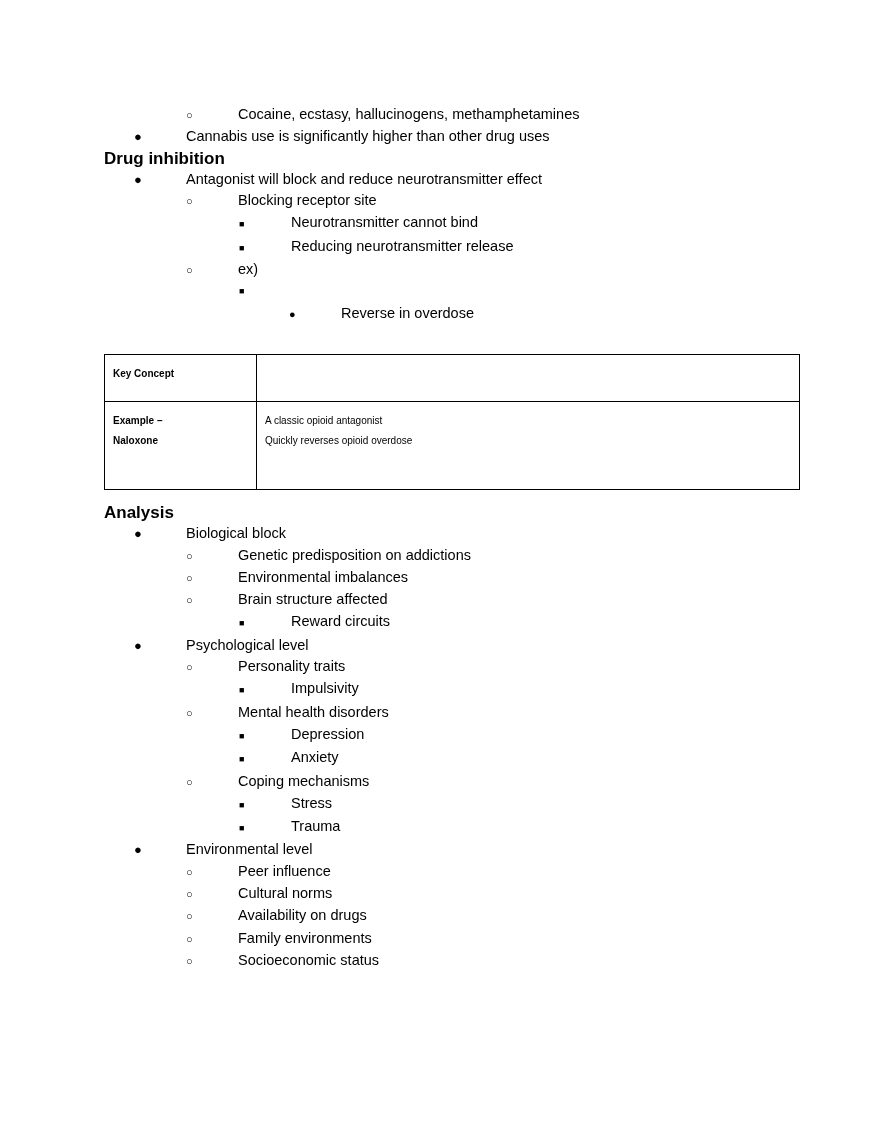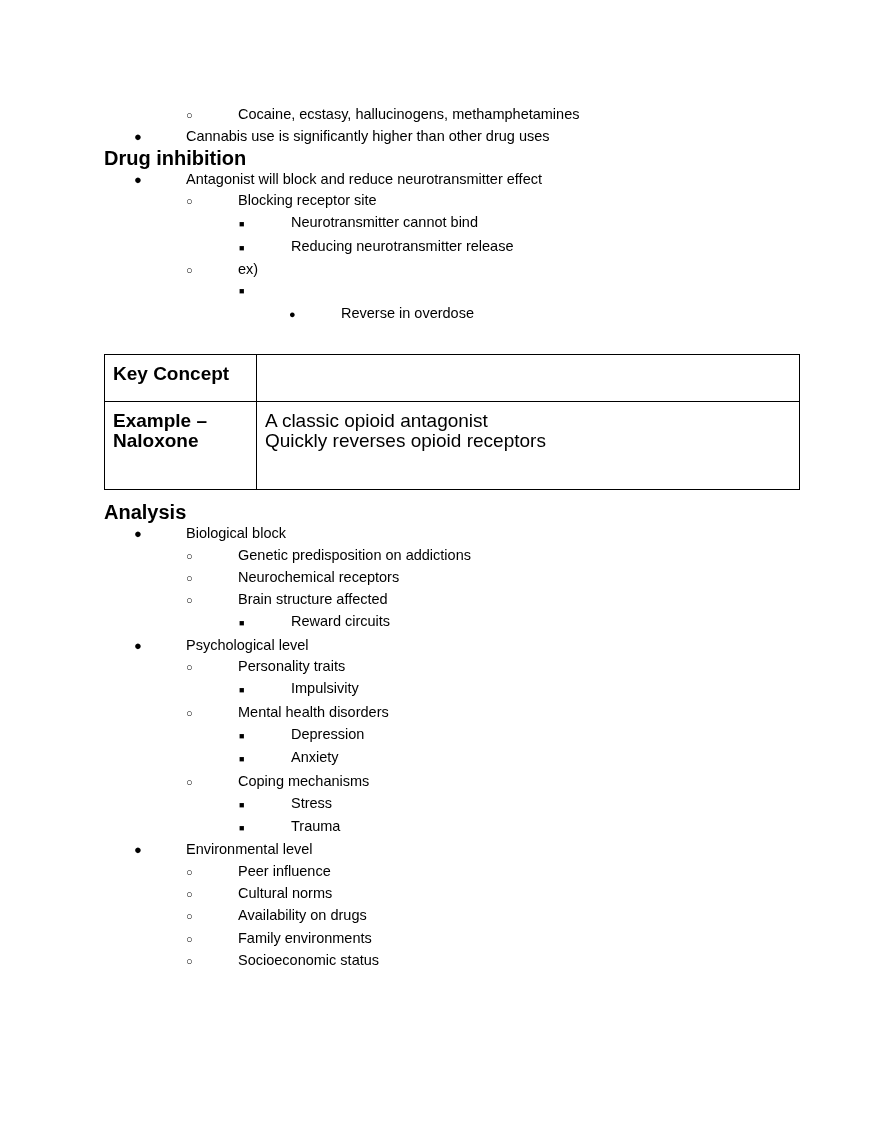--- a/index.html
+++ b/index.html
@@ -54,21 +54,21 @@
   .lvl2 > .bullet { width: 52px; margin-left: 82px; }
   .lvl3 > .bullet { width: 52px; margin-left: 135px; }
   .lvl4 > .bullet { width: 52px; margin-left: 185px; }
 
   .b-disc  { font-size: 13px; }
   .b-circle{ font-size: 11px; }
   .b-square{ font-size: 9px; }
   .b-disc-sm { font-size: 11px; }
 
   .heading {
-    font-size: 20px;
+    font-size: 17px;
     line-height: 21.3px;
     font-weight: bold;
     margin: 0;
     white-space: nowrap;
   }
   .underline { }
 
   
   .tbl-wrap {
     margin-top: 29px;
@@ -76,21 +76,21 @@
   }
   table.kc {
     border-collapse: collapse;
     width: 661px;
     table-layout: fixed;
     background: #fff;
   }
   table.kc td {
     border: 1.6px solid #000;
     vertical-align: top;
-    font-size: 19px;
+    font-size: 10px;
     line-height: 20px;
     padding: 9px 8px 6px 8px;
   }
   td.col-a { width: 135px; font-weight: bold; }
   td.col-b { width: 526px; }
   td.kc-head-a { height: 31px; padding-left: 18px; }
   td.kc-head-b { }
   tr.r1 td { height: 31px; }
   tr.r2 td { height: 47px; }
   tr.r3 td { height: 72px; }
@@ -156,41 +156,41 @@
               </td>
               <td class="col-b kc-head-b"></td>
             </tr>
             <tr class="r3">
               <td class="col-a">
                 <span class="cellline">Example –</span>
                 <span class="cellline">Naloxone</span>
               </td>
               <td class="col-b">
                 <span class="cellline">A classic opioid antagonist</span>
-                <span class="cellline">Quickly reverses opioid receptors</span>
+                <span class="cellline">Quickly reverses opioid overdose</span>
               </td>
             </tr>
           </tbody>
       </table>
     </div>
 
     <h2 class="heading after-table">Analysis</h2>
 
     <div id="analysis-list">
         <div class="row lvl1">
           <span class="bullet b-disc">●</span>
           <span class="txt">Biological block</span>
         </div>
         <div class="row lvl2">
           <span class="bullet b-circle">○</span>
           <span class="txt">Genetic predisposition on addictions</span>
         </div>
         <div class="row lvl2">
           <span class="bullet b-circle">○</span>
-          <span class="txt">Neurochemical receptors</span>
+          <span class="txt">Environmental imbalances</span>
         </div>
         <div class="row lvl2">
           <span class="bullet b-circle">○</span>
           <span class="txt">Brain structure affected</span>
         </div>
         <div class="row lvl3">
           <span class="bullet b-square">■</span>
           <span class="txt">Reward circuits</span>
         </div>
         <div class="row lvl1">

